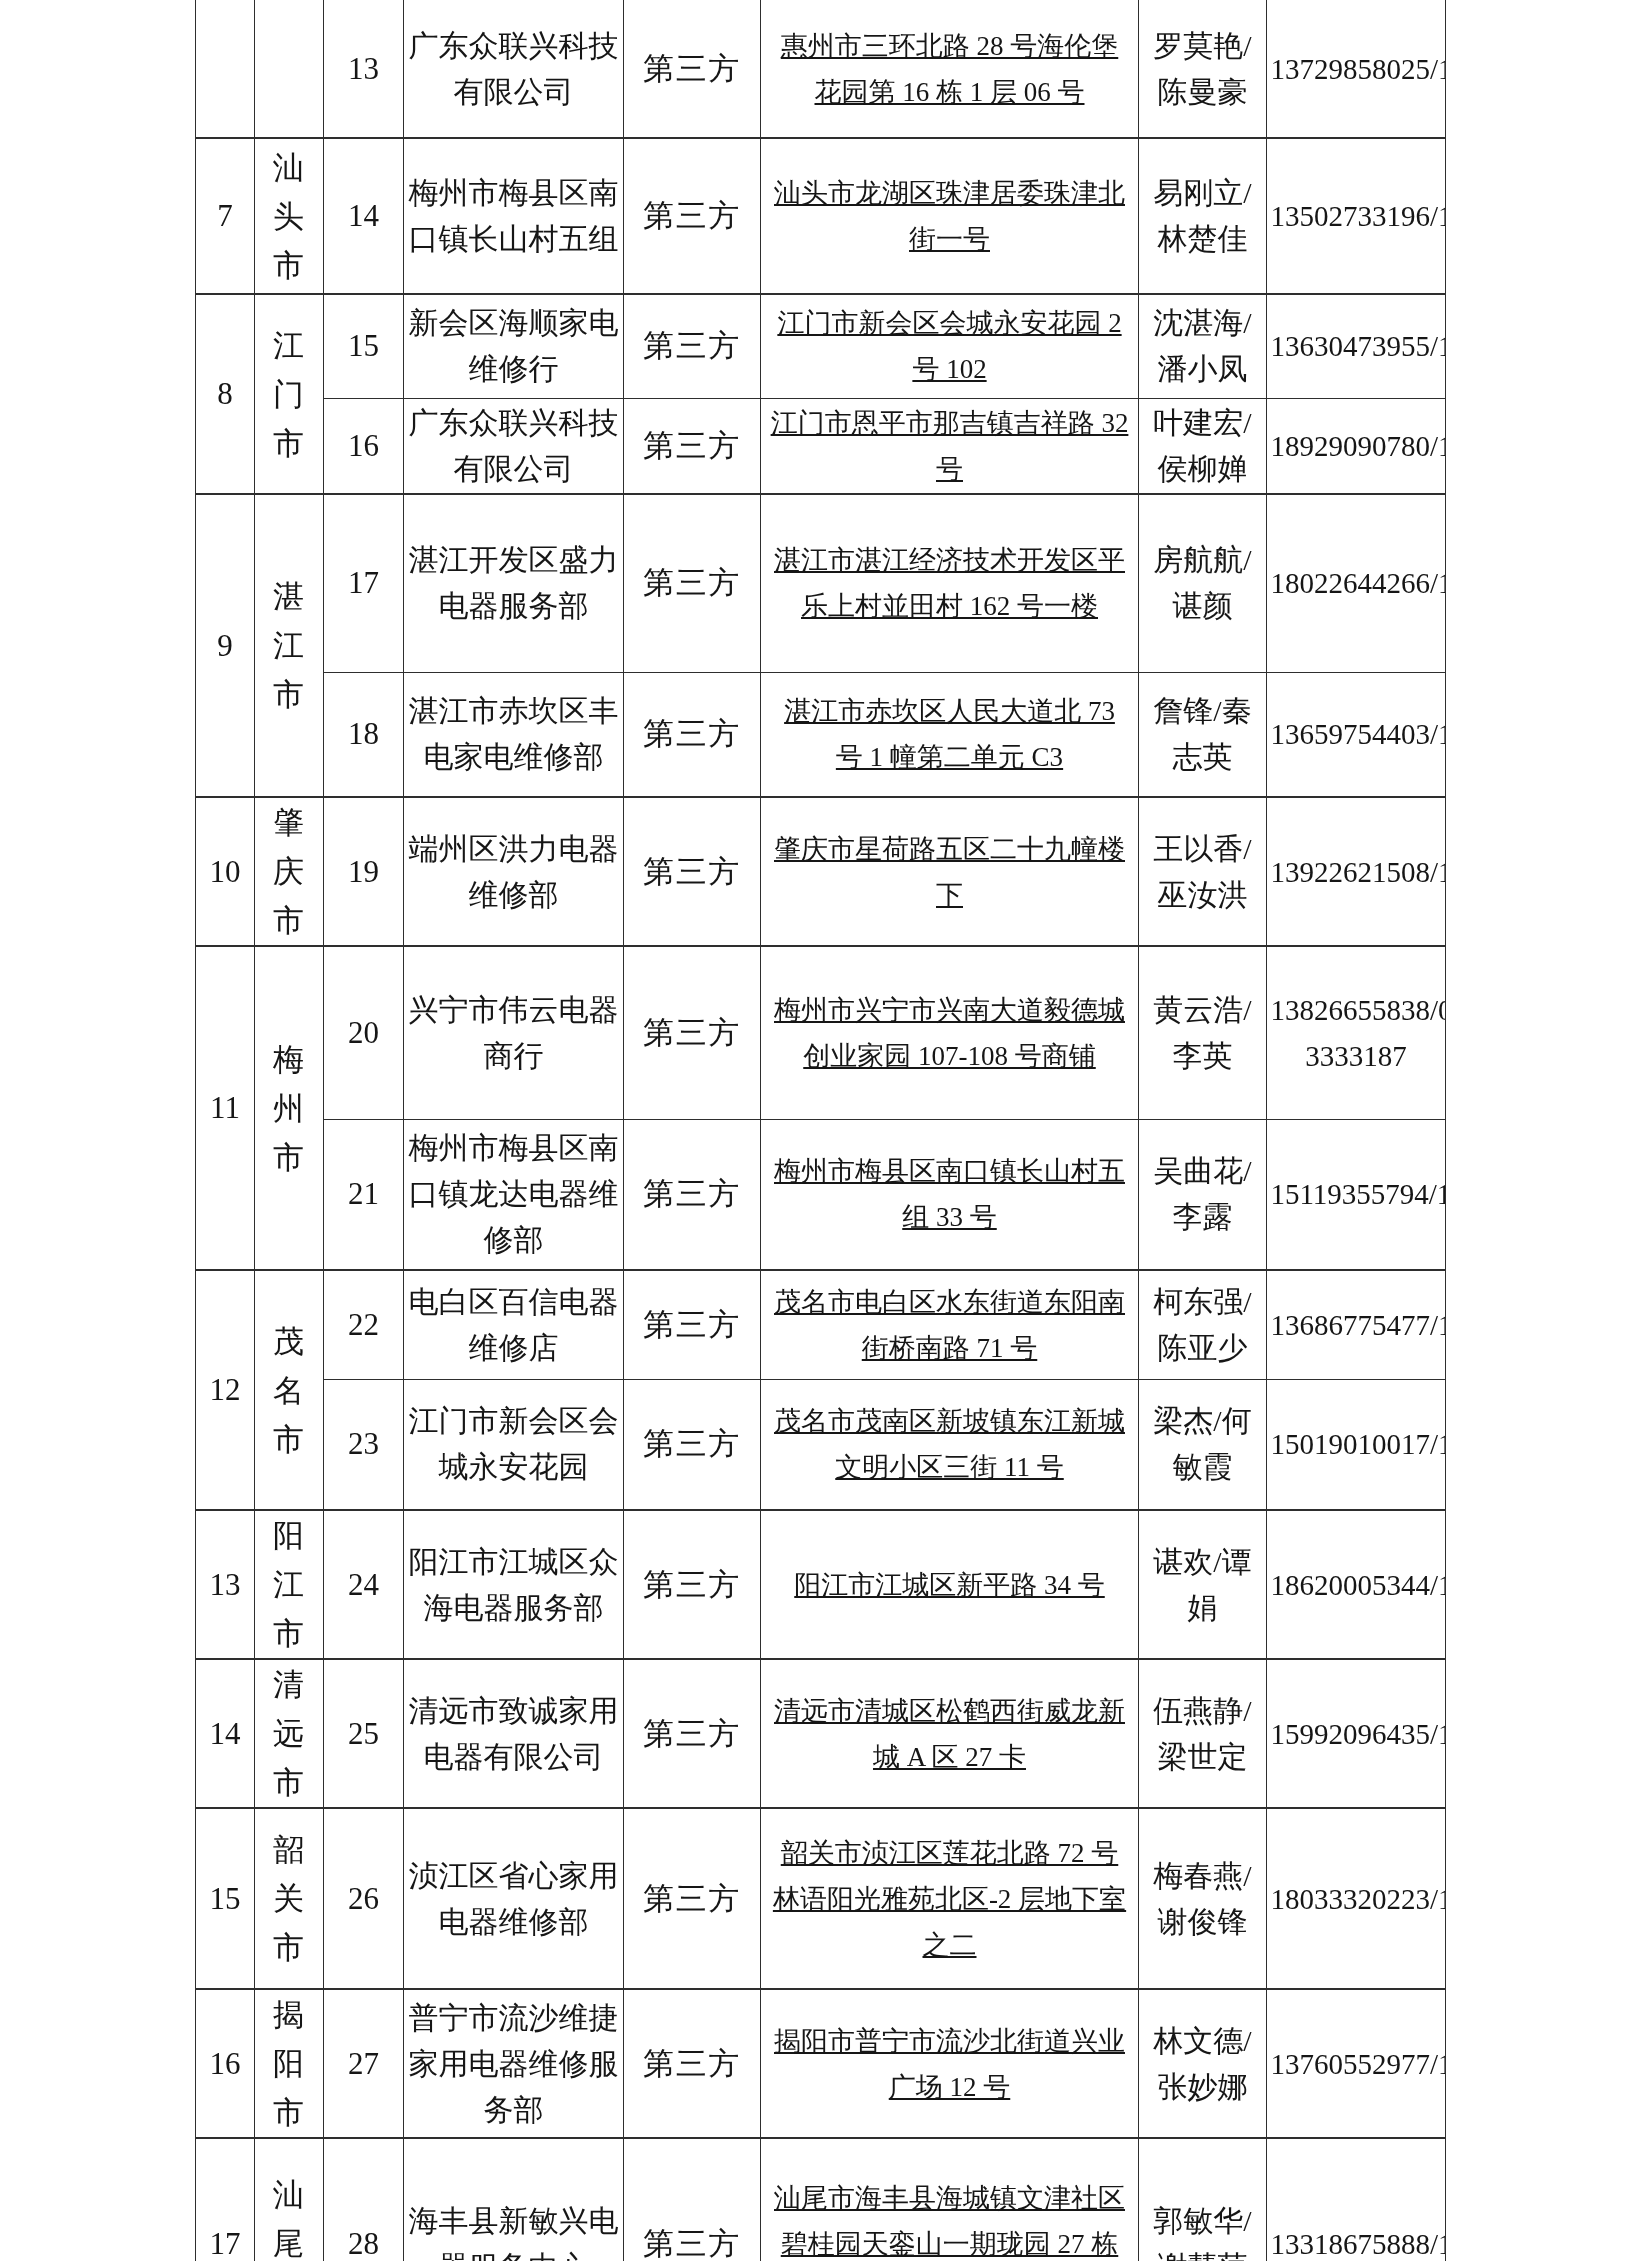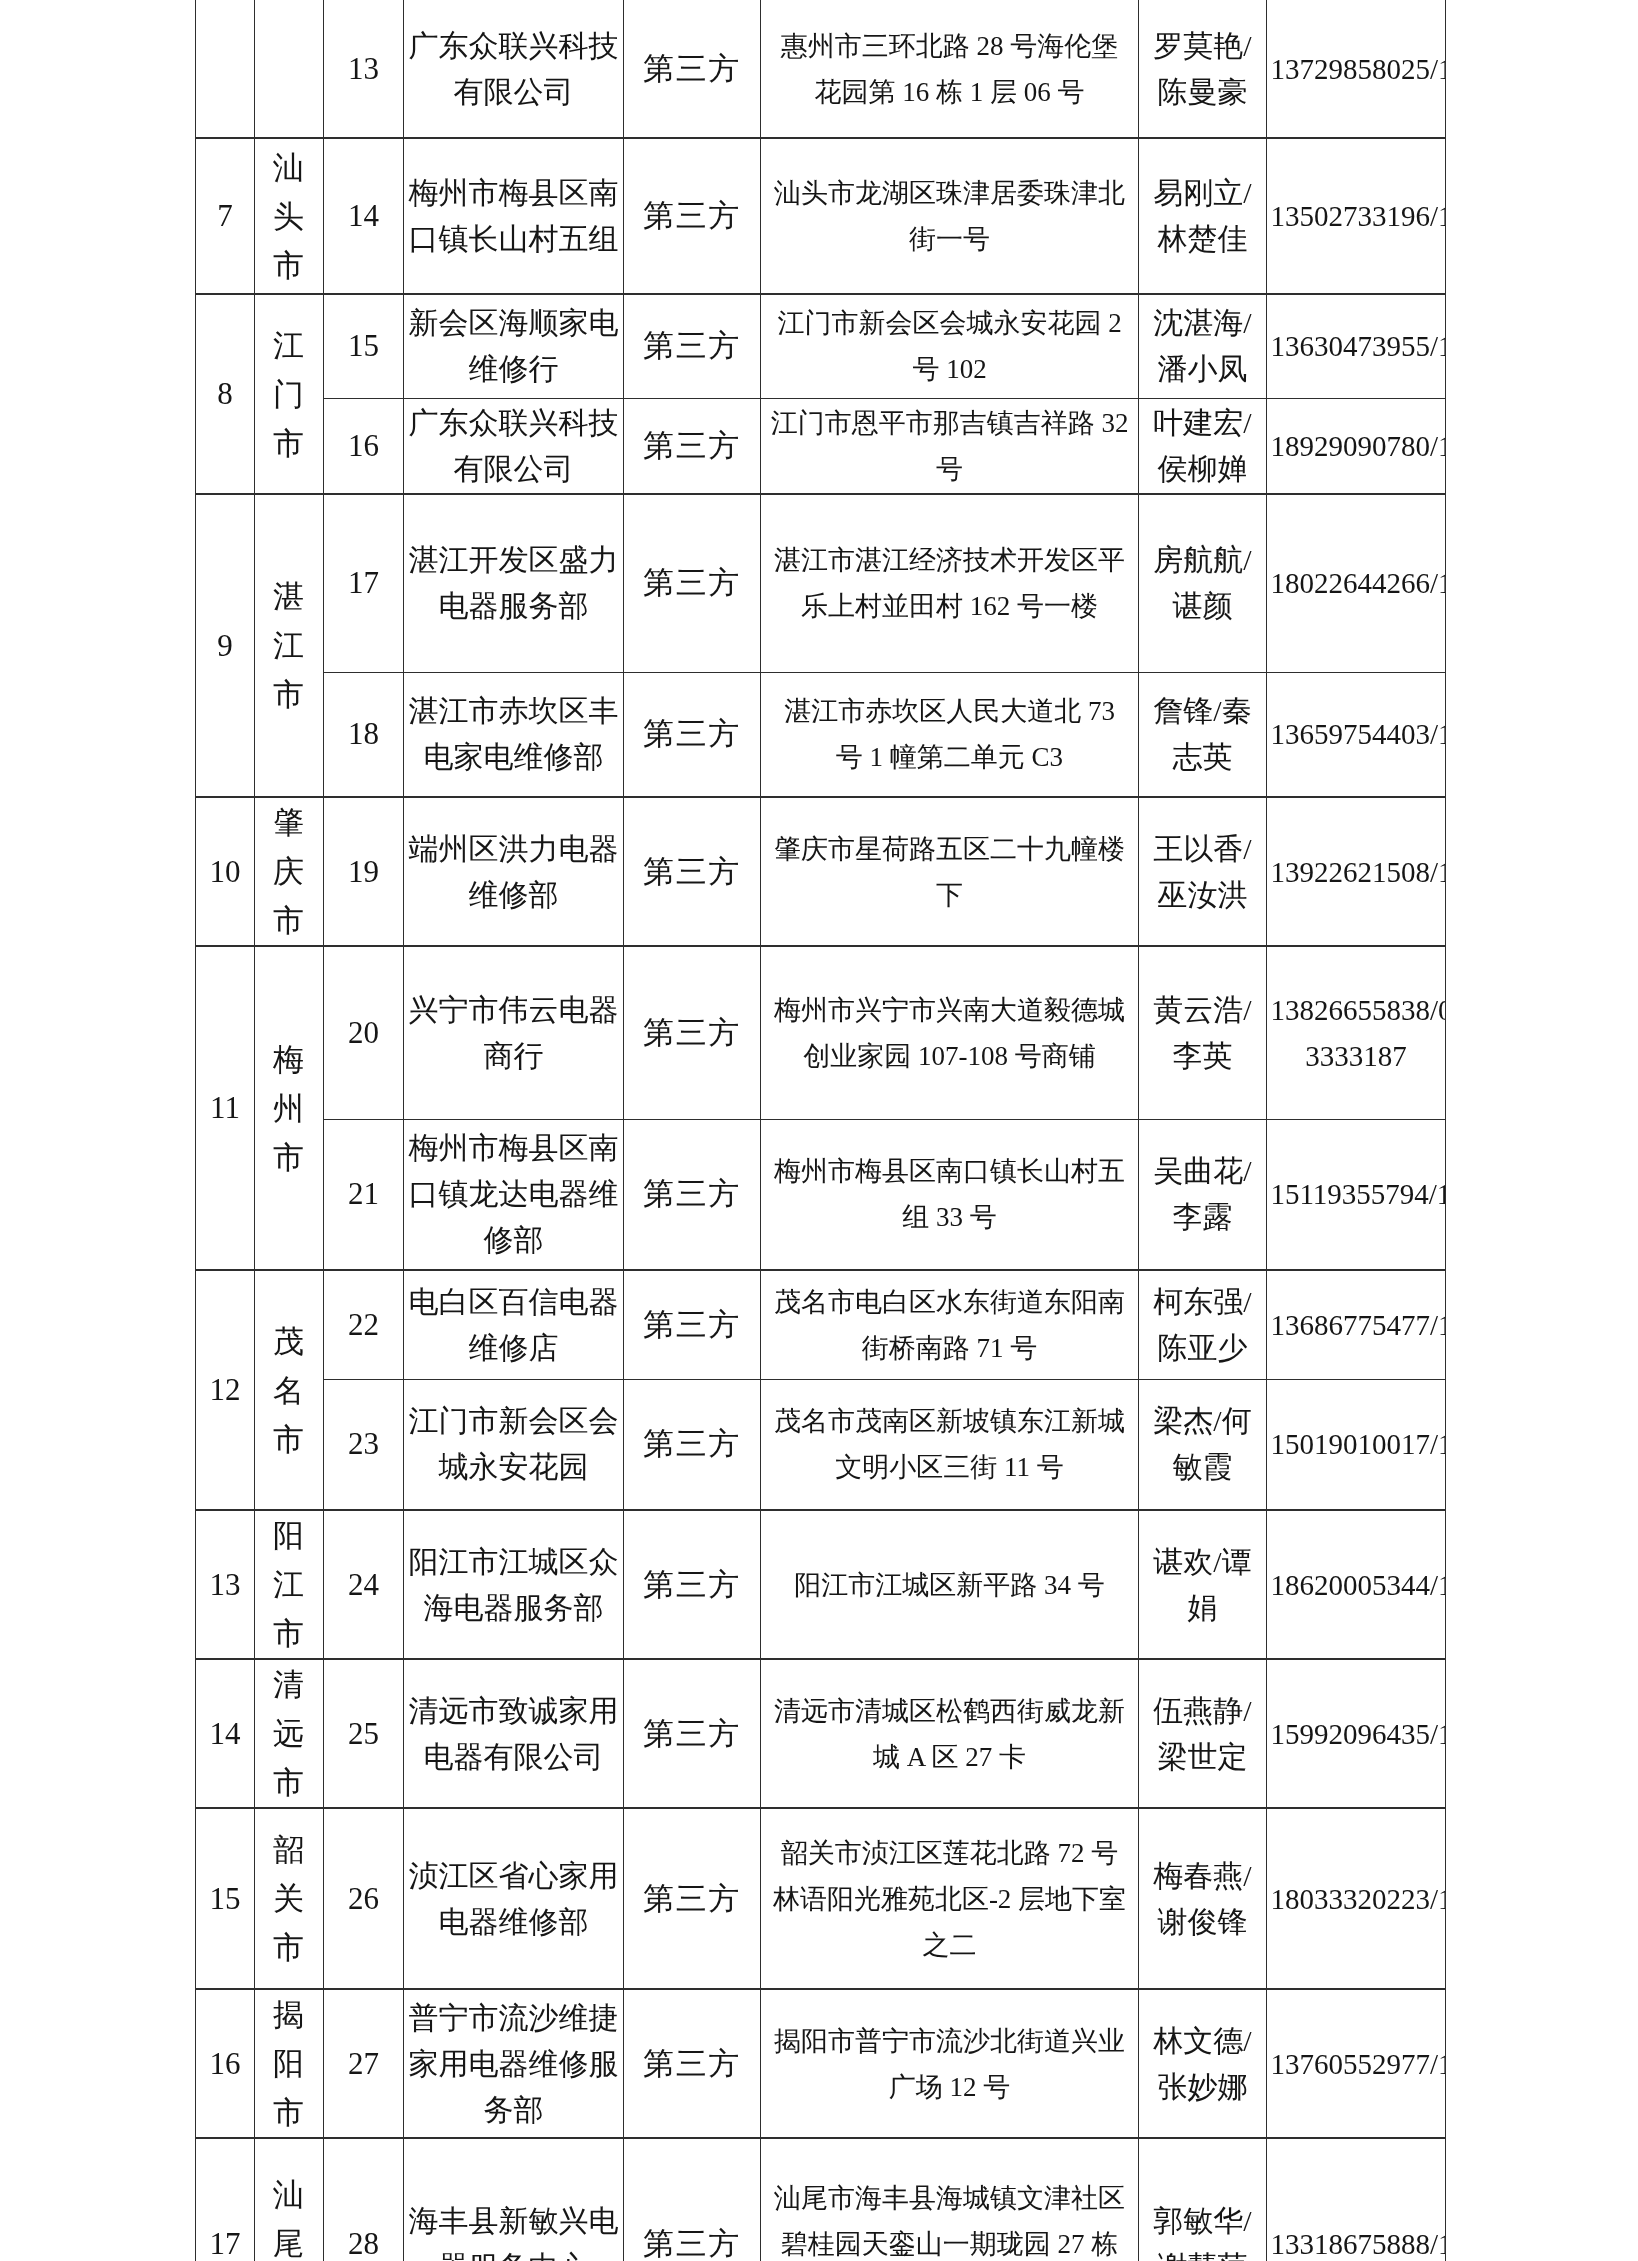--- a/index.html
+++ b/index.html
@@ -17,21 +17,21 @@
     line-height:46px;font-size:31px;
     overflow:hidden;
   }
   tr.first-row td{border-top:none;}
   tr.group-start td{border-top-width:2.6px;}
   td.city-index-cell{font-size:31px;}
   td.city-name-cell{white-space:pre-line;font-size:31px;line-height:49px;letter-spacing:0.9px;}
   td.seq-cell{font-size:31px;}
   td.company-cell{font-size:30px;word-break:break-all;padding:0 2.6px;text-align:center;}
   td.type-cell{font-size:31px;letter-spacing:1.7px;}
-  td.address-cell{font-size:27px;word-break:break-all;padding:0 8px;}
+  td.address-cell{font-size:27px;word-break:break-all;padding:0 8px;text-decoration:underline;}
   td.contact-cell{font-size:30px;word-break:break-all;padding:0 2px;}
   td.phone-cell{font-size:29px;padding:0 3.4px;}
 </style>
 </head>
 <body>
 
 <div class="page">
   <table class="service-table">
     <colgroup>
         <col style="width: 59px;">

